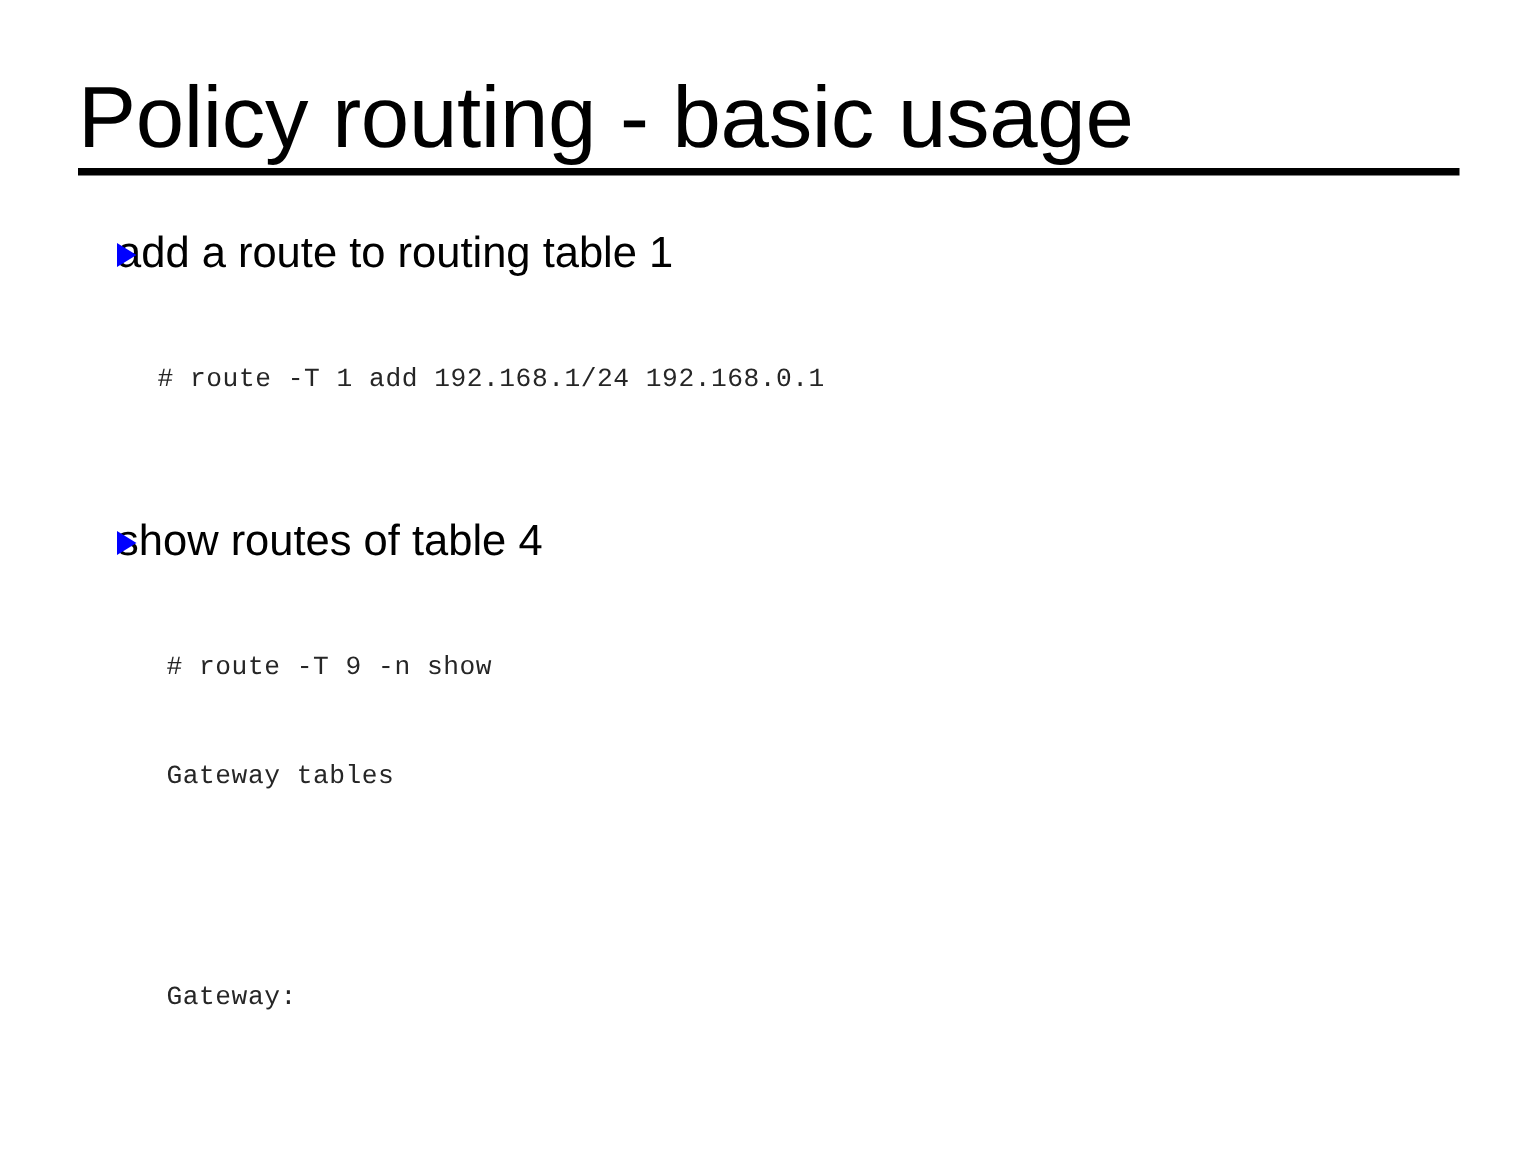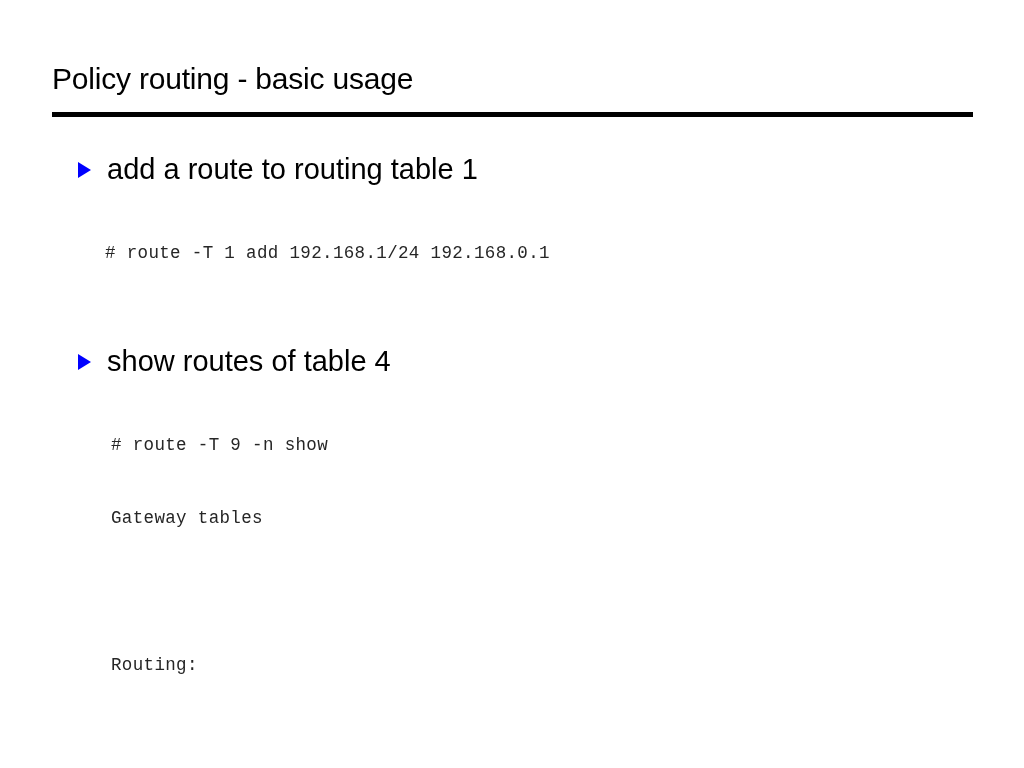--- a/index.html
+++ b/index.html
@@ -26,21 +26,21 @@
 
   
   #title-block {
     position: absolute;
     left: 52px;
     top: 52px;
     width: 921px;
   }
   #slide-title {
     font-family: "Liberation Sans", sans-serif;
-    font-size: 30px;
+    font-size: 58px;
     font-weight: 400;
     line-height: 53px;
     color: #000000;
     letter-spacing: -0.2px;
     white-space: nowrap;
   }
   #title-rule {
     position: absolute;
     left: 52px;
     top: 112px;
@@ -76,21 +76,20 @@
     border-style: solid;
     border-width: 8px 0 8px 13px;
     border-color: transparent transparent transparent #0000ff;
   }
   .bullet-text {
     font-family: "Liberation Sans", sans-serif;
     font-size: 29px;
     font-weight: 400;
     line-height: 34px;
     color: #000000;
-    padding-left: 29px;
     white-space: nowrap;
   }
 
   .code-block {
     font-family: "Liberation Mono", monospace;
     font-size: 17.5px;
     line-height: 24.5px;
     color: #262626;
     white-space: pre;
     letter-spacing: 0.35px;
@@ -132,19 +131,19 @@
 
     <div class="section" id="section-show">
       <div class="bullet-row">
         <span class="bullet-marker"></span>
         <span class="bullet-text">show routes of table 4</span>
       </div>
       <div class="code-block code-indent-b">
         <div class="code-line"># route -T 9 -n show</div>
         <div class="code-line">Gateway tables</div>
         <div class="code-line blank">&nbsp;</div>
-        <div class="code-line">Routing:</div>
+        <div class="code-line">Gateway:</div>
         
       </div>
     </div>
 
   </div>
 </div>
 
 </body></html>

